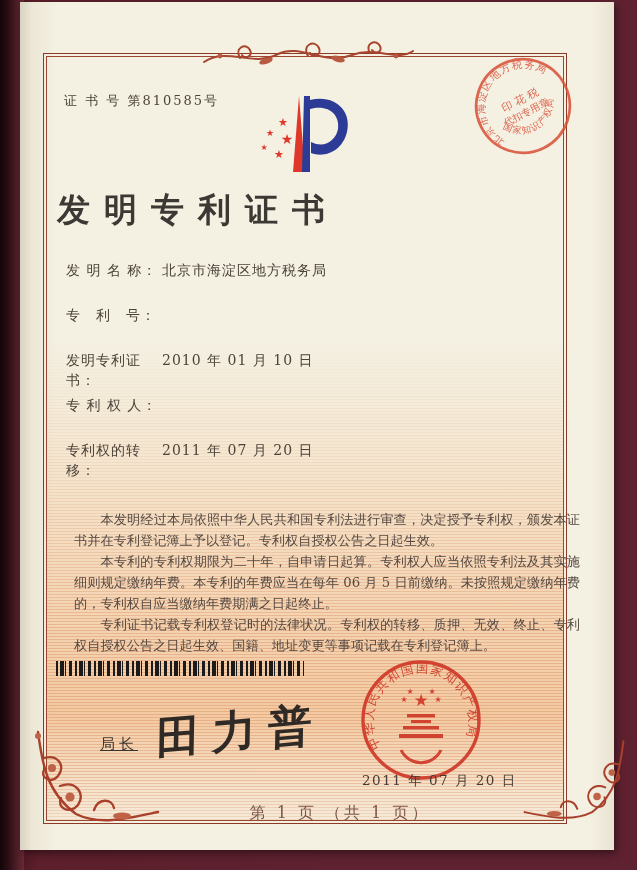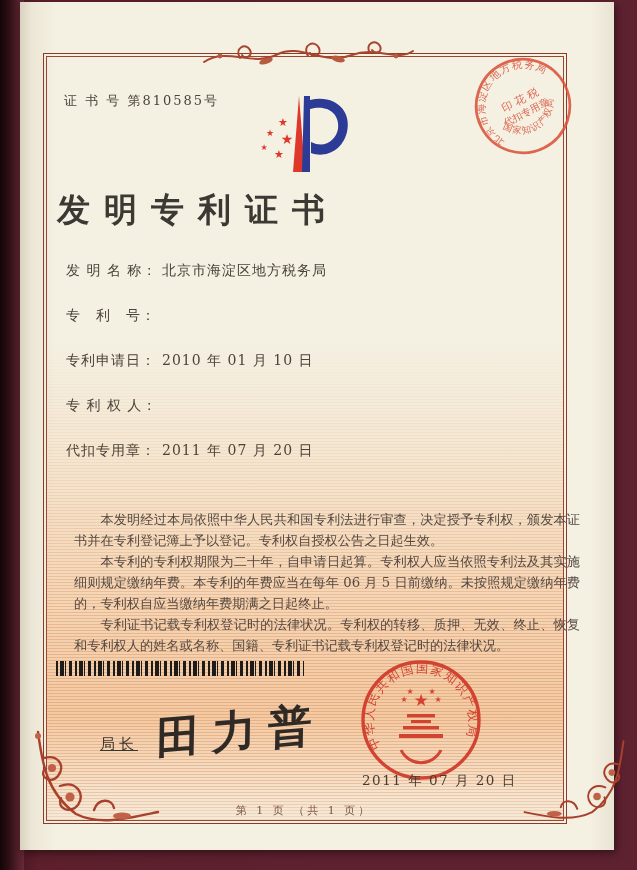--- a/index.html
+++ b/index.html
@@ -39,21 +39,21 @@
   .barcode{position:absolute;left:36px;top:659px;width:248px;height:15px;
     background:repeating-linear-gradient(90deg,#1d1b19 0 2px,transparent 2px 4px,#1d1b19 4px 8px,
       transparent 8px 9px,#1d1b19 9px 10px,transparent 10px 13px,#1d1b19 13px 16px,transparent 16px 19px);}
   .sig-row{position:absolute;left:80px;top:700px;display:flex;align-items:center;}
   .sig-title{font-size:15px;color:#3b342d;letter-spacing:4px;margin-top:26px;text-decoration:underline;}
   .sig-name{font-size:44px;font-weight:700;color:#2f2a26;letter-spacing:12px;margin-left:18px;
     transform:rotate(-5deg) skewX(-6deg);font-family:"DejaVu Serif",serif;}
   .seal{position:absolute;left:339px;top:656px;width:124px;height:124px;opacity:.92;}
   .seal-date{position:absolute;left:342px;top:770px;font-size:13.5px;letter-spacing:1.5px;color:#463c33;}
   .footer{position:absolute;left:23px;top:801px;width:522px;text-align:center;
-    font-size:11px;color:#7d5748;letter-spacing:3px;}
+    font-size:16px;color:#7d5748;letter-spacing:3px;padding-left:36px;}
   .orn{position:absolute;pointer-events:none;}
   .orn-top{left:180px;top:36px;width:216px;height:34px;}
   .orn-bl{left:10px;top:726px;width:136px;height:94px;}
   .orn-br{left:498px;top:722px;width:112px;height:112px;transform:scaleX(-1);}
 </style>
 </head>
 <body>
 
 <div class="spine"></div>
 
@@ -141,36 +141,36 @@
 
   <div class="fields">
     <div class="field-row">
       <span class="field-label">发 明 名 称：</span>
       <span class="field-value">北京市海淀区地方税务局</span>
     </div>
     <div class="field-row">
       <span class="field-label">专　利　号：</span>
     </div>
     <div class="field-row">
-      <span class="field-label">专利申请日：</span>
+      <span class="field-label">发明专利证书：</span>
       <span class="field-value">2010 年 01 月 10 日</span>
     </div>
     <div class="field-row">
       <span class="field-label">专 利 权 人：</span>
     </div>
     <div class="field-row">
-      <span class="field-label">代扣专用章：</span>
+      <span class="field-label">专利权的转移：</span>
       <span class="field-value">2011 年 07 月 20 日</span>
     </div>
   </div>
 
   <div class="paragraphs">
     <p>本发明经过本局依照中华人民共和国专利法进行审查，决定授予专利权，颁发本证书并在专利登记簿上予以登记。专利权自授权公告之日起生效。</p>
     <p>本专利的专利权期限为二十年，自申请日起算。专利权人应当依照专利法及其实施细则规定缴纳年费。本专利的年费应当在每年 06 月 5 日前缴纳。未按照规定缴纳年费的，专利权自应当缴纳年费期满之日起终止。</p>
-    <p>专利证书记载专利权登记时的法律状况。专利权的转移、质押、无效、终止、恢复和专利权人的姓名或名称、国籍、专利证书记载专利权登记时的法律状况。</p>
+    <p>专利证书记载专利权登记时的法律状况。专利权的转移、质押、无效、终止、专利权自授权公告之日起生效、国籍、地址变更等事项记载在专利登记簿上。</p>
   </div>
 
   <div class="barcode"></div>
 
   <div class="sig-row">
     <span class="sig-title">局长</span>
     <span class="sig-name">田力普</span>
   </div>
 
   <svg class="seal" viewBox="0 0 124 124">

